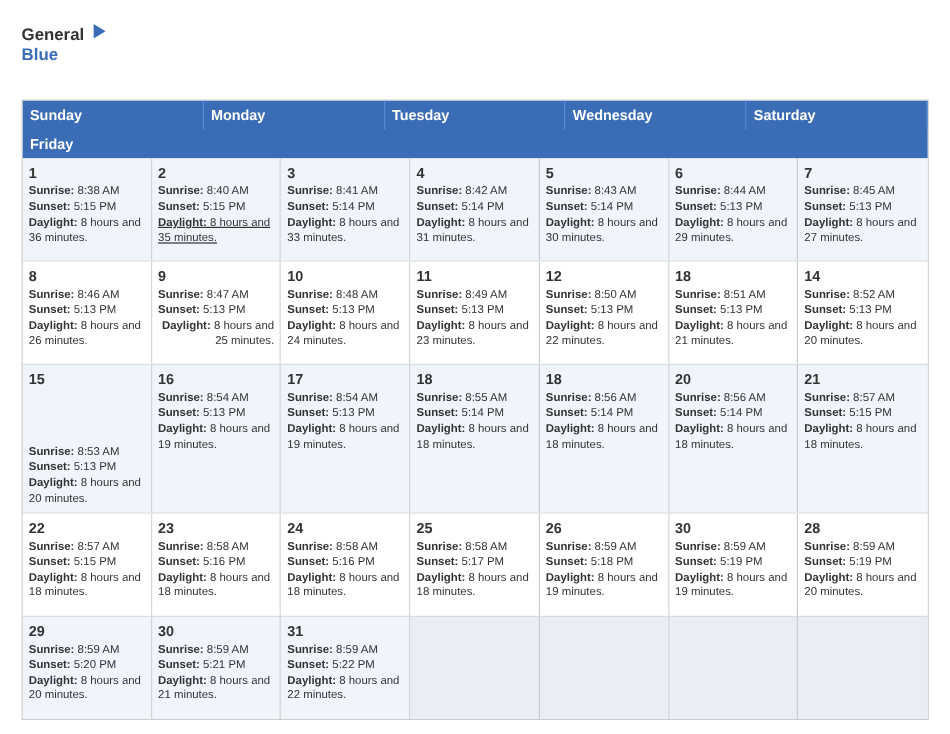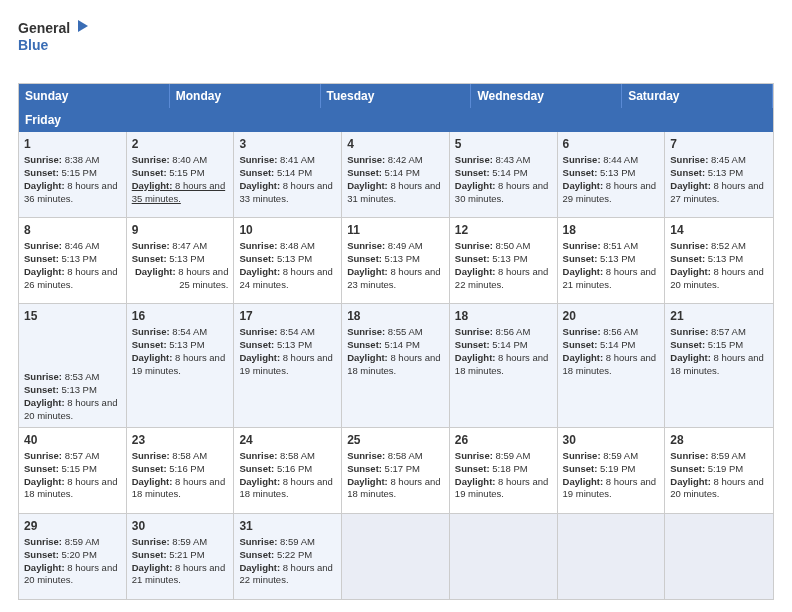--- a/index.html
+++ b/index.html
@@ -246,21 +246,21 @@
           </div>
           <div class="cal-cell">
             <span class="day-num">21</span>
             <span style="display: block;"><strong>Sunrise:</strong> 8:57 AM</span>
             <span style="display: block;"><strong>Sunset:</strong> 5:15 PM</span>
             <span style="display: block;"><strong>Daylight:</strong> 8 hours and 18 minutes.</span>
           </div>
         </div>
         <div class="cal-week">
           <div class="cal-cell">
-            <span class="day-num">40</span>
+            <span class="day-num">22</span>
             <span style="display: block;"><strong>Sunrise:</strong> 8:57 AM</span>
             <span style="display: block;"><strong>Sunset:</strong> 5:15 PM</span>
             <span style="display: block;"><strong>Daylight:</strong> 8 hours and 18 minutes.</span>
           </div>
           <div class="cal-cell">
             <span class="day-num">23</span>
             <span style="display: block;"><strong>Sunrise:</strong> 8:58 AM</span>
             <span style="display: block;"><strong>Sunset:</strong> 5:16 PM</span>
             <span style="display: block;"><strong>Daylight:</strong> 8 hours and 18 minutes.</span>
           </div>

